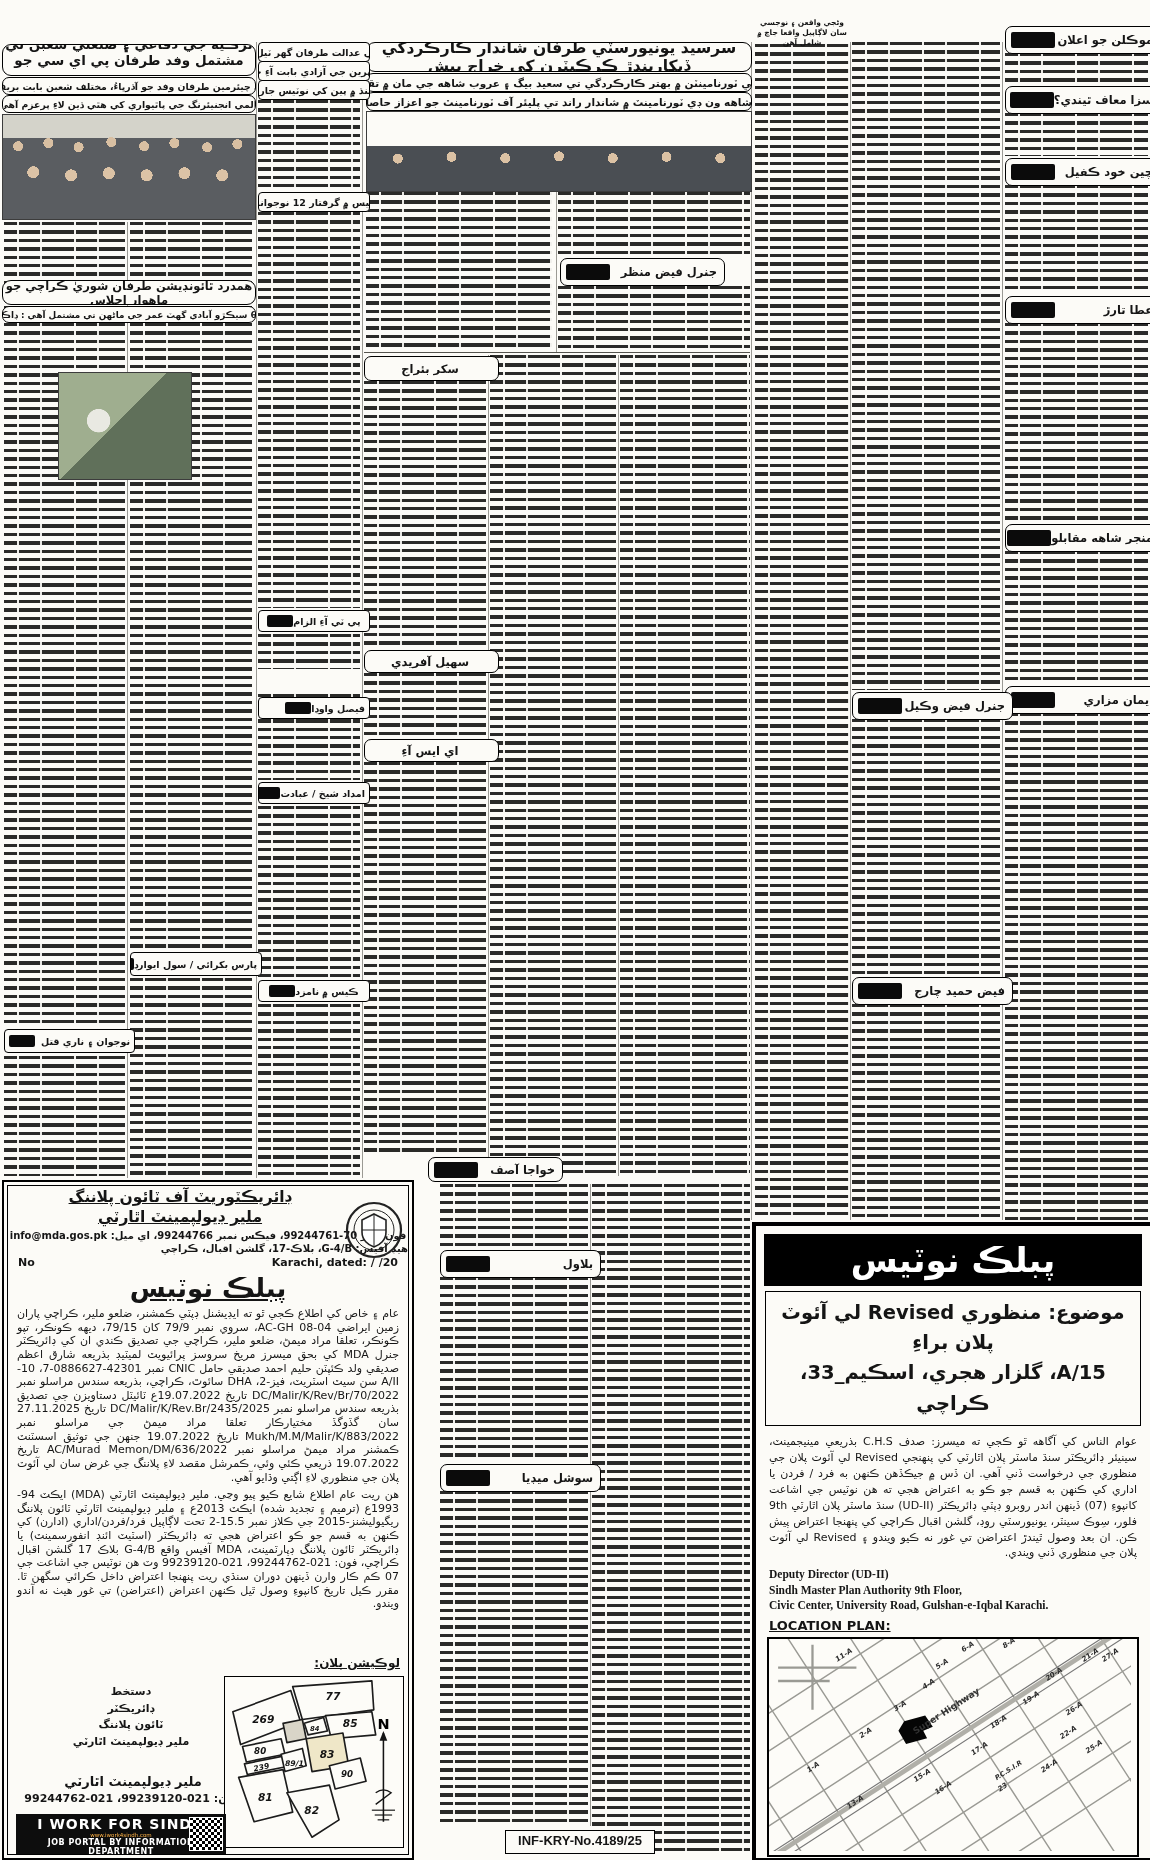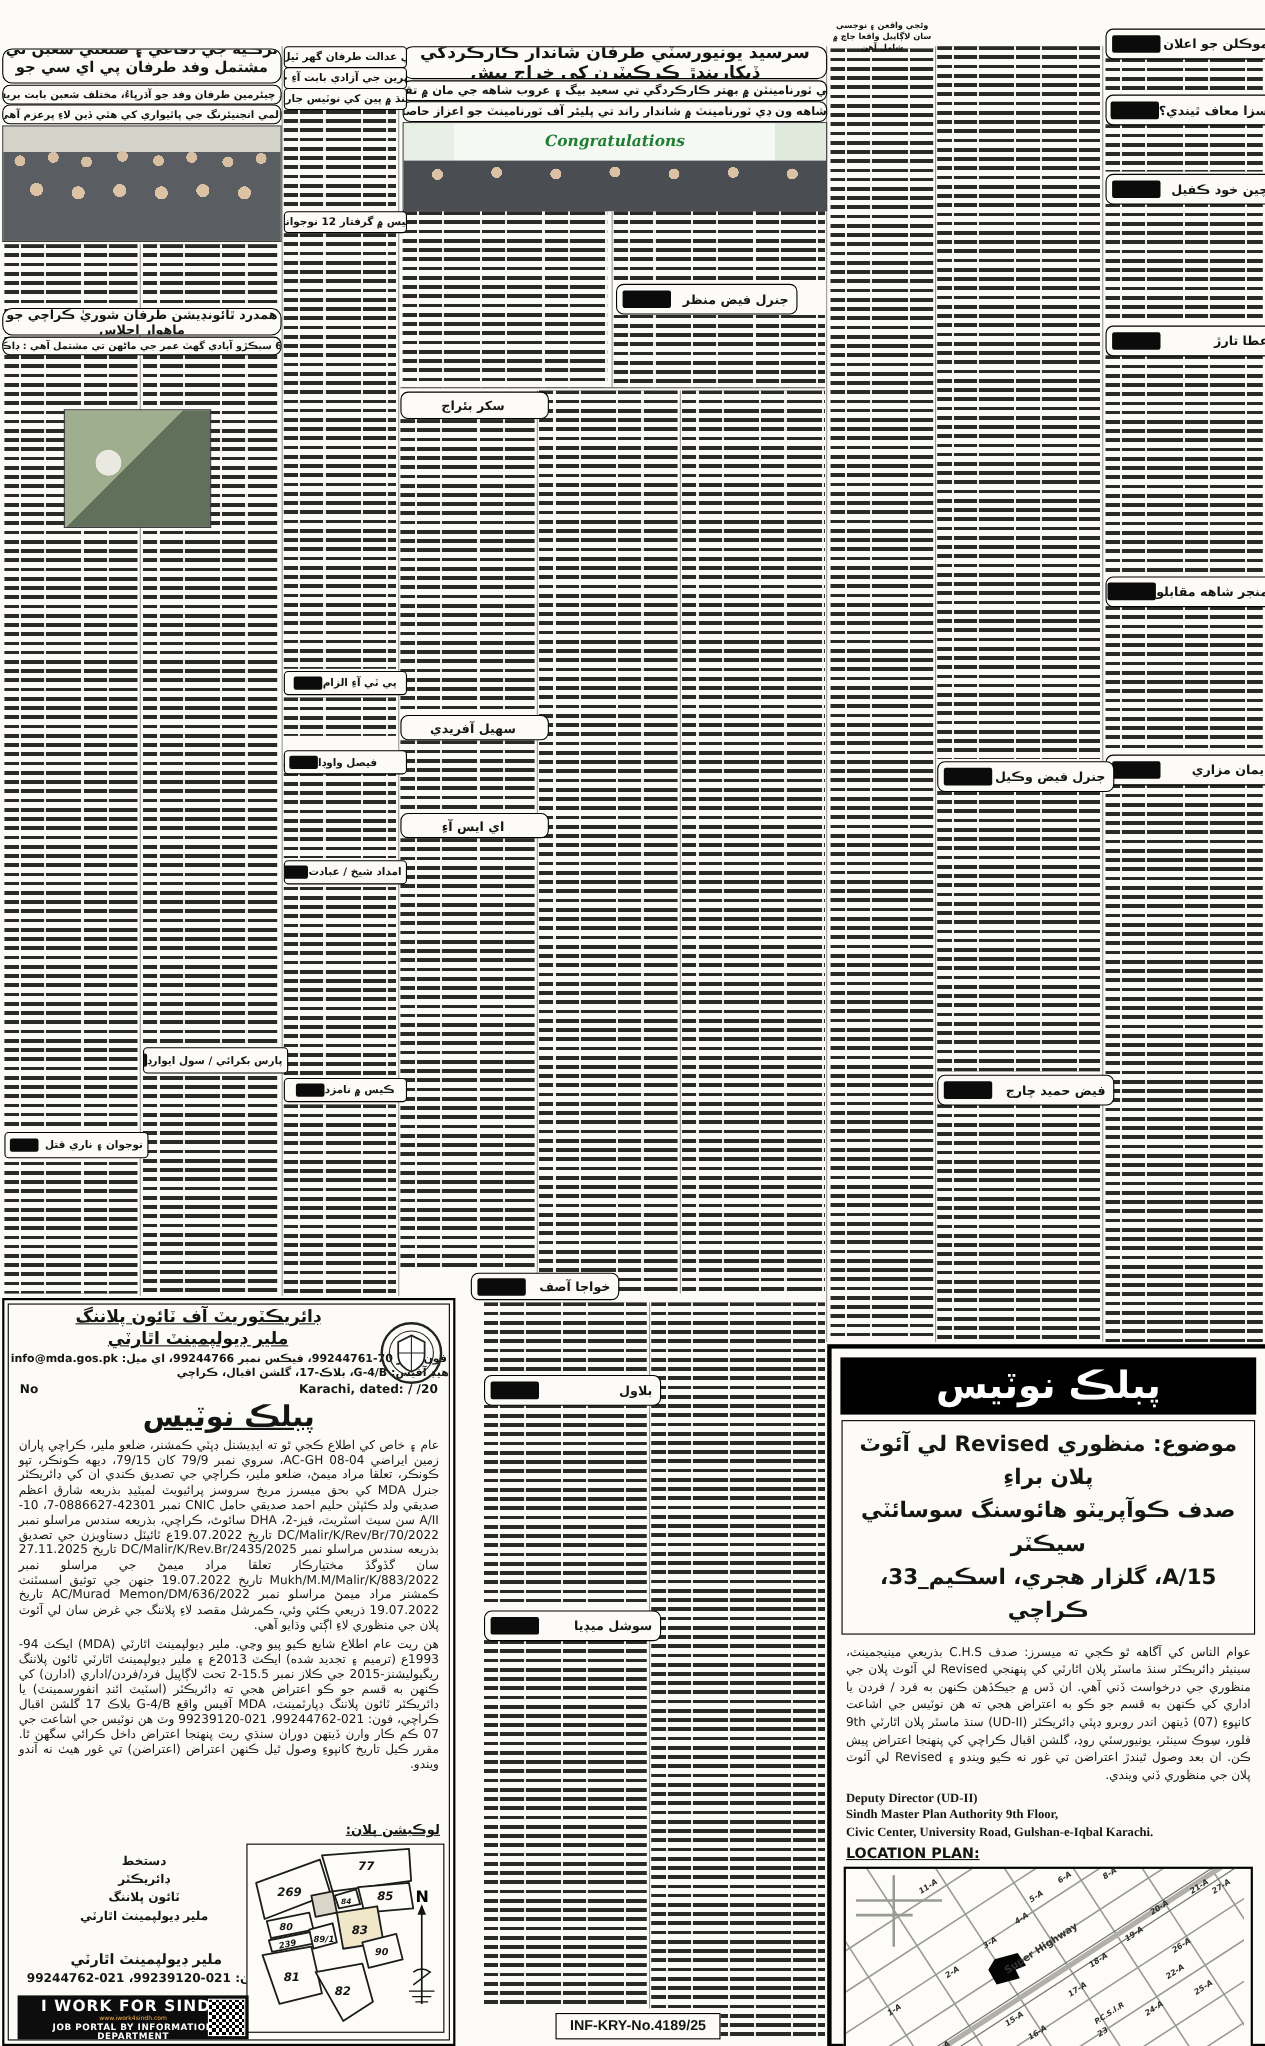--- a/index.html
+++ b/index.html
@@ -173,21 +173,20 @@
 
   <div class="bigbox" style="left:2px;top:280px;width:252px;height:23px;font-size:11.5px">همدرد ٿائونڊيشن طرفان شوريٰ ڪراچي جو ماهوار اجلاس</div>
   <div class="subbox" style="left:2px;top:306px;width:252px;height:15px;font-size:8.8px">ملڪ جي 60 سيڪڙو آبادي گهٽ عمر جي ماڻهن تي مشتمل آهي : ڊاڪٽر عبدالاحد</div>
 
   <div class="photo" id="small-photo" style="left:58px;top:372px;width:132px;height:106px"></div>
 
   <div class="bigbox" style="left:366px;top:42px;width:384px;height:28px;font-size:15.5px">سرسيد يونيورسٽي طرفان شاندار ڪارڪردگي ڏيکاريندڙ ڪرڪيٽرن کي خراج پيش</div>
   <div class="subbox" style="left:366px;top:73px;width:384px;height:17px">قومي ٽورنامينٽن ۾ بهتر ڪارڪردگي تي سعيد بيگ ۽ عروب شاهه جي مان ۾ تقريب</div>
   <div class="subbox" style="left:366px;top:92px;width:384px;height:17px">عروبا شاهه ون ڊي ٽورنامينٽ ۾ شاندار راند تي پليئر آف ٽورنامينٽ جو اعزاز حاصل ڪيو</div>
   <div class="photo" style="left:366px;top:111px;width:384px;height:79px">
-    <div id="ssuet-banner">Congratulations</div>
     <div id="ssuet-crowd"></div>
   </div>
 
   <div class="hbox" style="left:1005px;top:26px;width:143px;height:24px">
     <span>موڪلن جو اعلان</span>
       <span class="chip"></span>
     </div>
   <div class="hbox" style="left:1005px;top:86px;width:143px;height:24px">
     <span>سزا معاف ٿيندي؟</span>
       <span class="chip"></span>
@@ -238,21 +237,21 @@
       <span class="chip"></span>
     </div>
   <div class="hbox" style="left:440px;top:1464px;width:148px;height:24px">
     <span>سوشل ميڊيا</span>
       <span class="chip"></span>
     </div>
   <div class="hbox brief" style="left:258px;top:610px;width:102px;height:18px;justify-content:center">
     <span>پي ٽي آءِ الزام</span>
       <span class="chip-sm"></span>
     </div>
-  <div class="hbox brief" style="left:258px;top:682px;width:102px;height:18px;justify-content:flex-end">
+  <div class="hbox brief" style="left:258px;top:697px;width:102px;height:18px;justify-content:flex-start">
     <span>فيصل واوڊا</span>
       <span class="chip-sm"></span>
     </div>
   <div class="hbox brief" style="left:258px;top:782px;width:102px;height:18px;justify-content:space-between">
     <span>امداد شيخ / عبادت</span>
       <span class="chip-sm"></span>
     </div>
   <div class="hbox brief" style="left:258px;top:980px;width:102px;height:18px;">
     <span>ڪيس ۾ نامزد</span>
       <span class="chip-sm"></span>
@@ -356,21 +355,20 @@
     </div>
   </div>
 
   <div class="abs" id="inf-box" style="left:505px;top:1830px;width:148px;height:22px">INF-KRY-No.4189/25</div>
 
   <div class="notice-outer" id="pub" style="left:752px;top:1222px;width:388px;height:626px;border-width:4px">
     <div class="notice-inner" style="border:none">
       <div class="banner">پبلڪ نوٽيس</div>
       <div class="subjbox">
         <div>موضوع: منظوري Revised لي آئوٽ پلان براءِ</div>
-        <div>صدف ڪوآپريٽو هائوسنگ سوسائٽي سيڪٽر</div>
         <div>15/A، گلزار هجري، اسڪيم_33، ڪراچي</div>
       </div>
       <div class="body">عوام الناس کي آگاهه ٿو ڪجي ته ميسرز: صدف C.H.S بذريعي مينيجمينٽ، سينيئر ڊائريڪٽر سنڌ ماسٽر پلان اٿارٽي کي پنهنجي Revised لي آئوٽ پلان جي منظوري جي درخواست ڏني آهي. ان ڏس ۾ جيڪڏهن ڪنهن به فرد / فردن يا اداري کي ڪنهن به قسم جو ڪو به اعتراض هجي ته هن نوٽيس جي اشاعت کانپوءِ (07) ڏينهن اندر روبرو ڊپٽي ڊائريڪٽر (UD-II) سنڌ ماسٽر پلان اٿارٽي 9th فلور، سِوڪ سينٽر، يونيورسٽي روڊ، گلشن اقبال ڪراچي کي پنهنجا اعتراض پيش ڪن. ان بعد وصول ٿيندڙ اعتراضن تي غور نه ڪيو ويندو ۽ Revised لي آئوٽ پلان جي منظوري ڏني ويندي.</div>
       <div class="eng">
         <div>Deputy Director (UD-II)</div>
         <div>Sindh Master Plan Authority 9th Floor,</div>
         <div>Civic Center, University Road, Gulshan-e-Iqbal Karachi.</div>
       </div>
       <div class="loclbl">LOCATION PLAN:</div>
       <div class="map">

